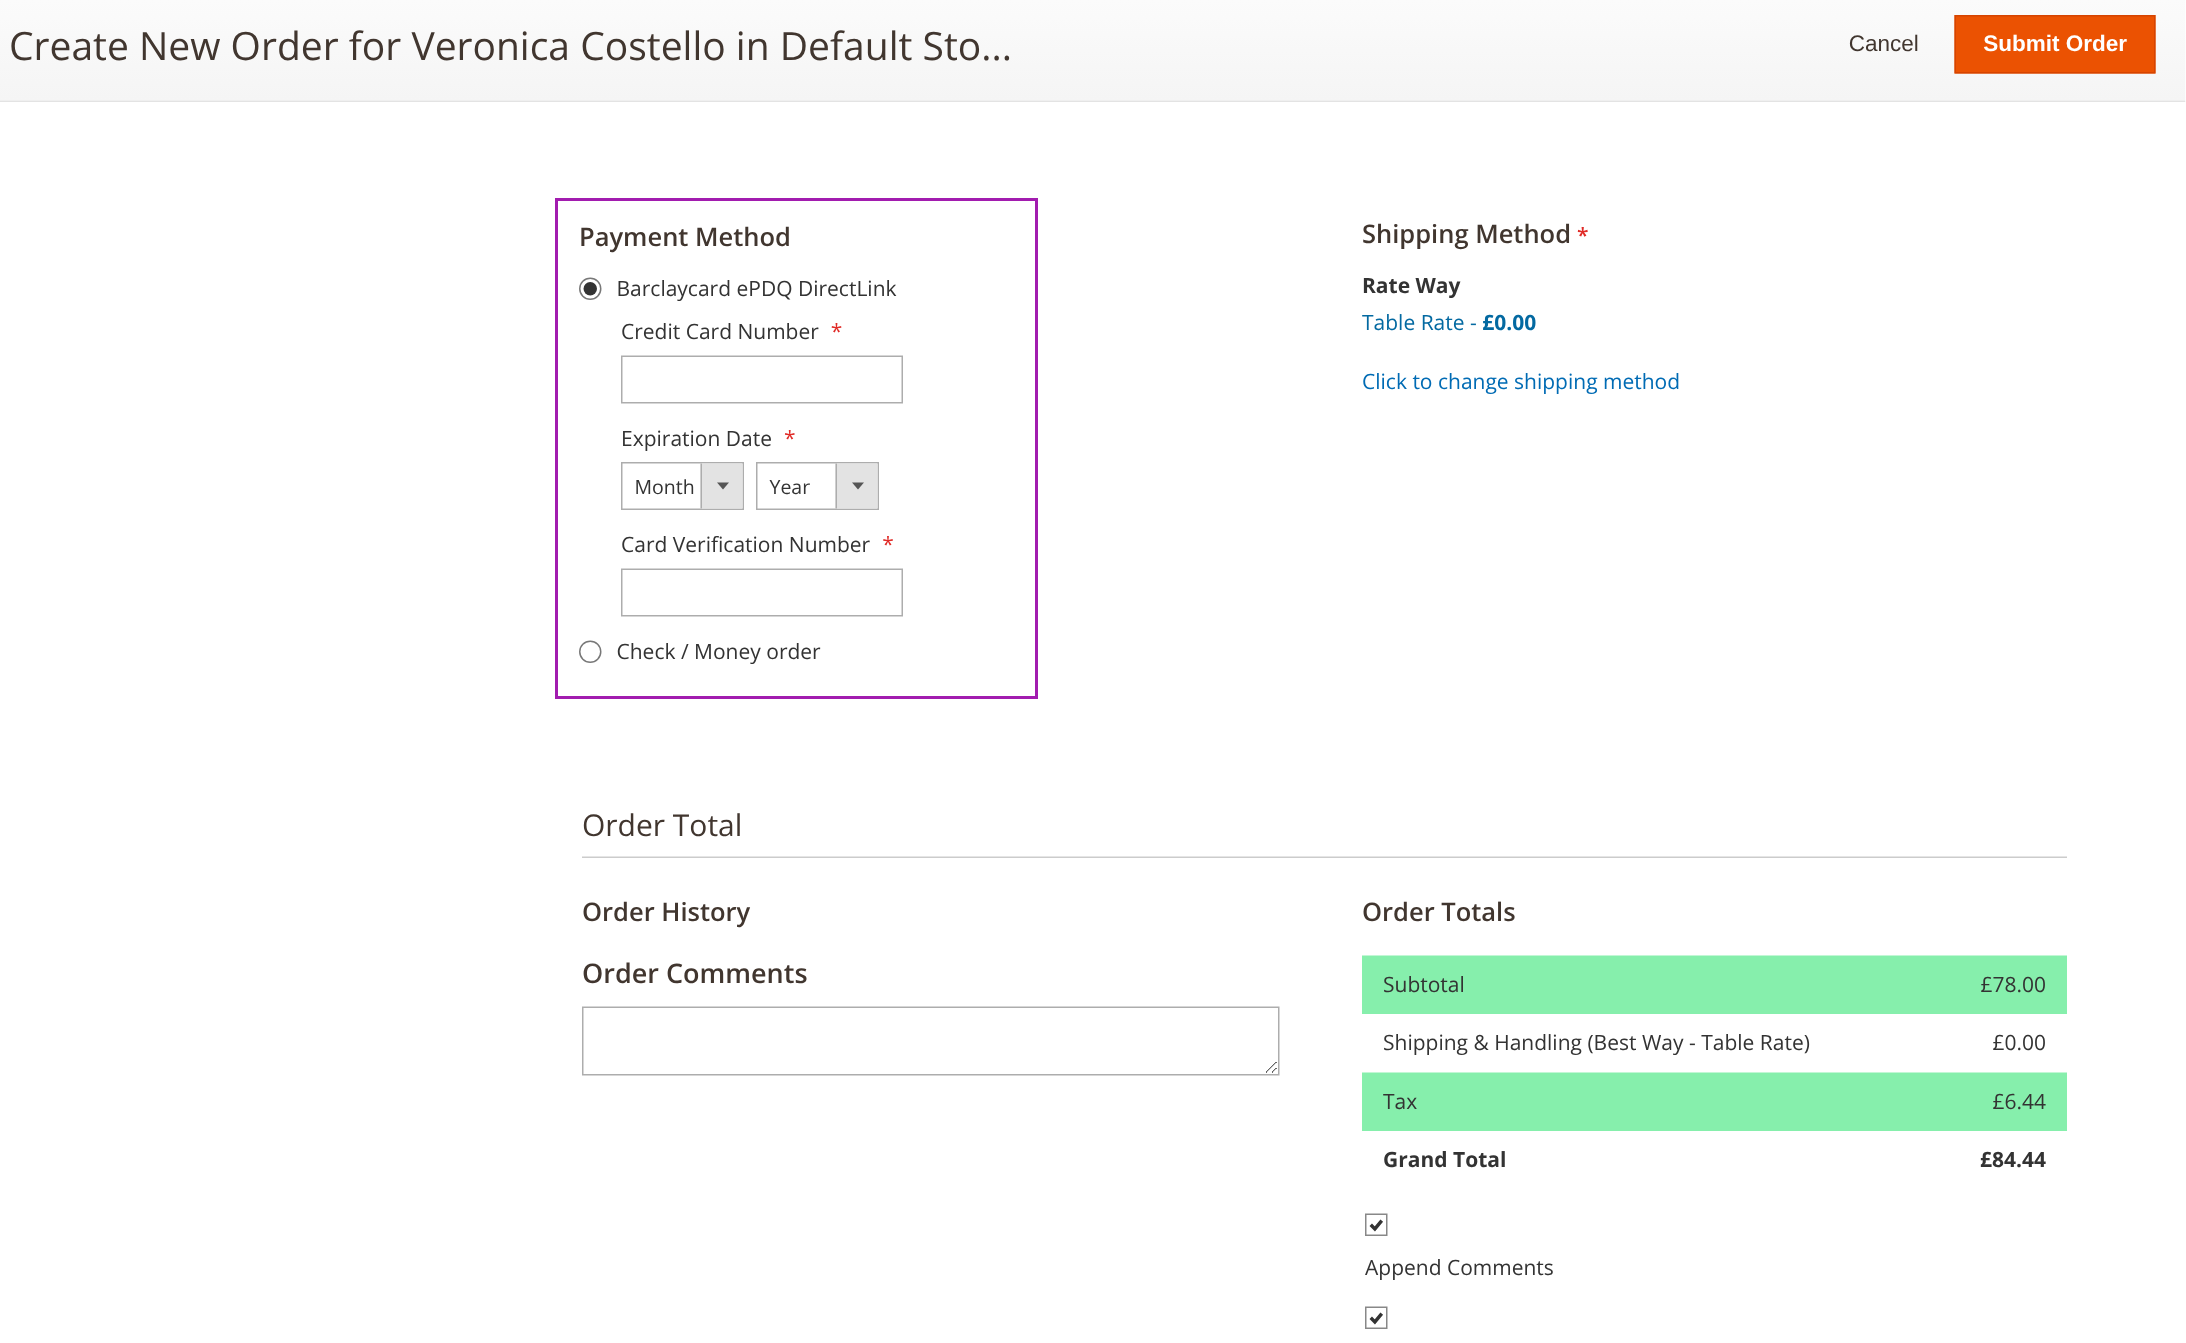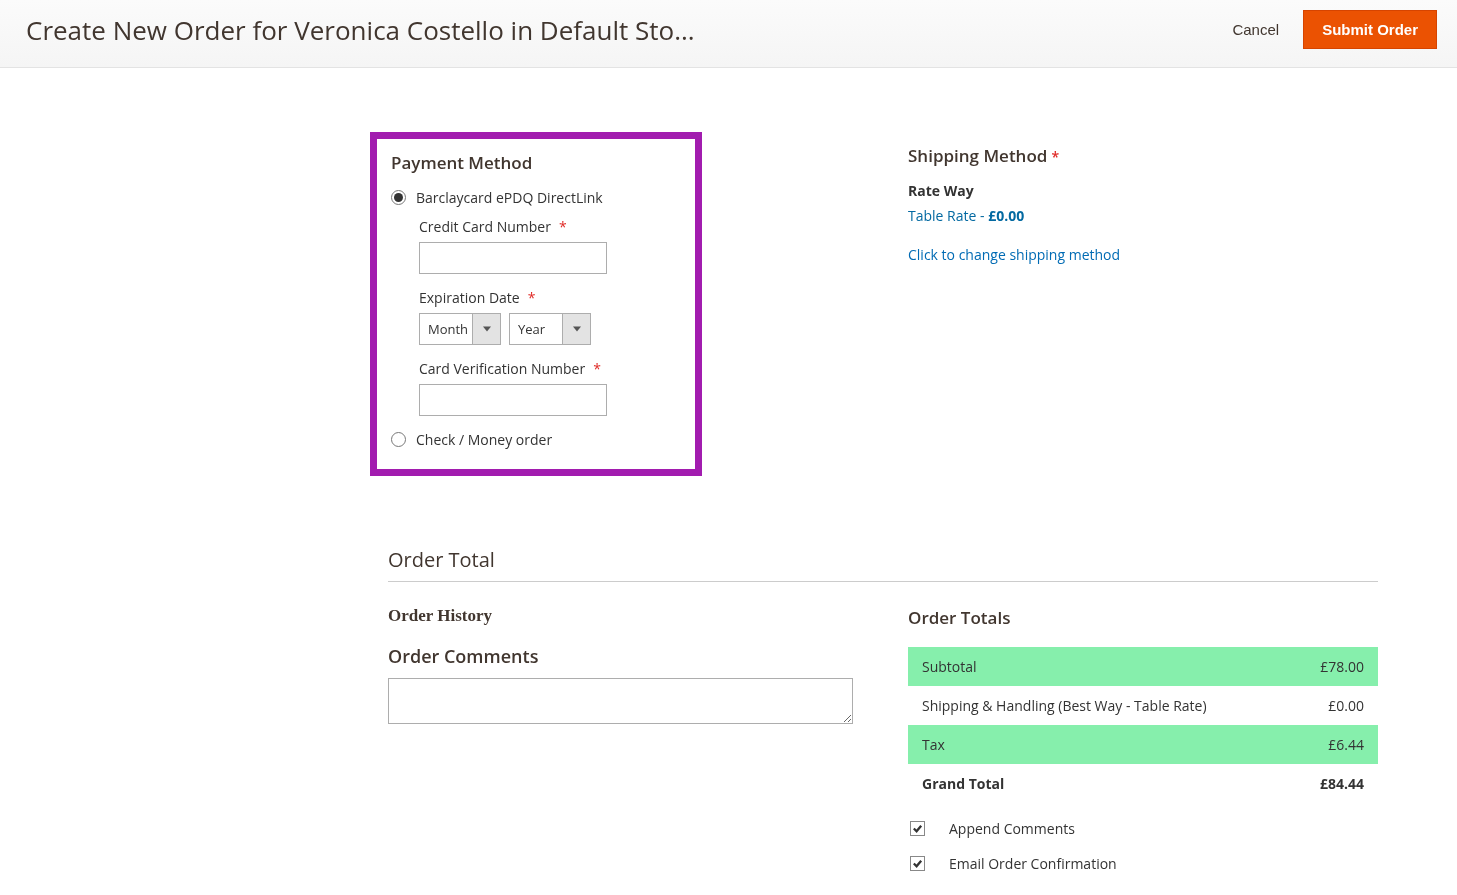--- a/index.html
+++ b/index.html
@@ -7,21 +7,21 @@
     margin: 0;
     font-family: 'Open Sans', 'Helvetica Neue', Arial, sans-serif;
     font-size: 14px;
     color: #333;
     background: #fff;
   }
   .header-bar {
     display: flex;
     justify-content: space-between;
     align-items: center;
-    padding: 10px 20px 18px 26px;
+    padding: 10px 20px 18px 6px;
     border-bottom: 1px solid #e3e3e3;
     background: #f8f8f8;
     background: linear-gradient(#fbfbfb, #f5f5f5);
   }
   .page-title {
     font-size: 26px;
     font-weight: 400;
     color: #41362f;
     margin: 0;
   }
@@ -65,21 +65,21 @@
     display: flex;
     gap: 0;
   }
   .col-left {
     width: 520px;
   }
   .col-right {
     flex: 1;
   }
   .highlight-box {
-    border: 7px solid #a21caf;
+    border: 2px solid #a21caf;
     padding: 12px 14px 20px 14px;
     margin-top: 14px;
     width: 290px;
     box-sizing: content-box;
     margin-left: -18px;
   }
   .sub-heading {
     font-size: 17px;
     font-weight: 600;
     color: #41362f;
@@ -188,25 +188,26 @@
     padding: 10px 14px;
     font-size: 14px;
   }
   .tot-row.shade { background: #86efac; }
   .tot-row .lbl { color: #333; }
   .tot-row .val { color: #333; }
   .tot-row.grand .lbl { font-weight: 700; }
   .tot-row.grand .val { font-weight: 700; }
   .check-row {
     display: flex;
-    align-items: center;
-    gap: 24px;
+    align-items: flex-start;
+    gap: 12px;
     margin-top: 16px;
     font-size: 14px;
     padding-left: 2px;
+    flex-direction: column;
   }
   .checkbox {
     width: 15px; height: 15px;
     border: 1px solid #888;
     display: inline-flex;
     align-items: center;
     justify-content: center;
     background: #fff;
   }
   .checkbox svg { width: 11px; height: 11px; stroke: #333; stroke-width: 2.5; fill: none; }
@@ -294,21 +295,21 @@
       </div>
     </div>
   </div>
 
   <div class="section-gap"></div>
 
   <h2 class="section-heading">Order Total</h2>
 
   <div class="two-col">
     <div class="col-left">
-      <div class="sub-heading" style="margin-top:16px;font-family:Liberation Serif, serif;">Order History</div>
+      <div class="sub-heading" style="margin-top:16px;">Order History</div>
       <div class="history-label">Order Comments</div>
       <textarea class="textarea" style=""></textarea>
     </div>
 
     <div class="col-right">
       <div class="sub-heading" style="margin-top:16px;">Order Totals</div>
       <div class="totals-box">
         <div class="tot-row shade">
           <span class="lbl">Subtotal</span>
           <span class="val">£78.00</span>

